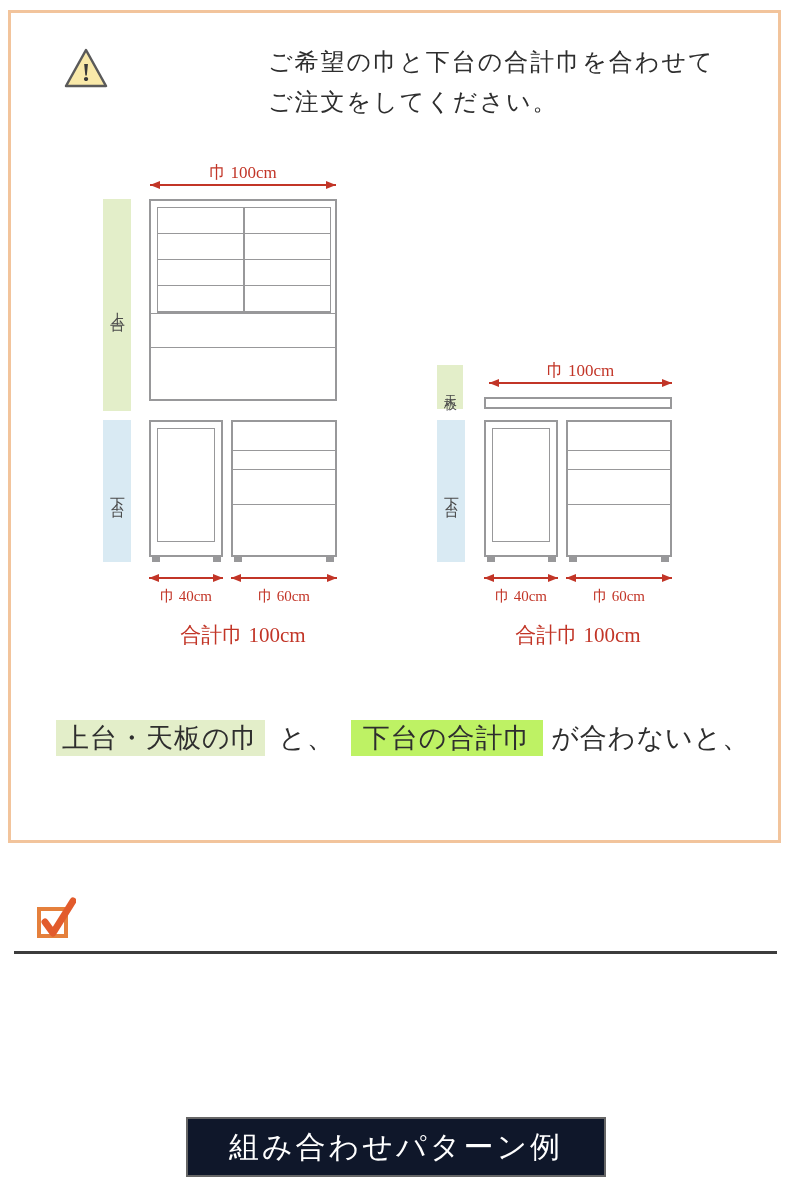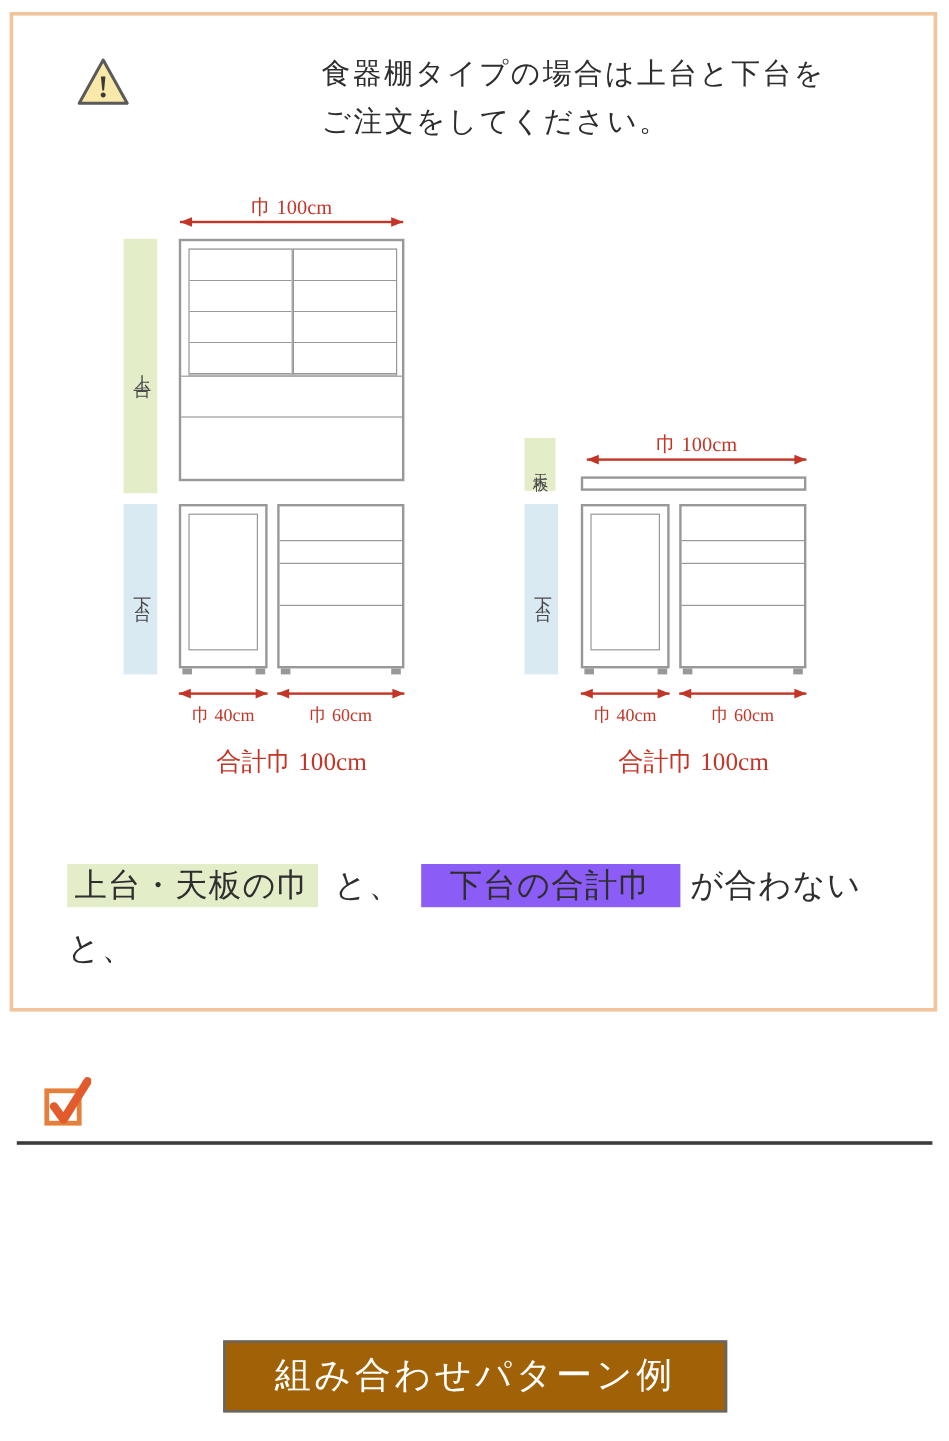--- a/index.html
+++ b/index.html
@@ -18,44 +18,44 @@
   .vstrip{position:absolute;display:flex;align-items:center;justify-content:center;}
   .vstrip span{writing-mode:vertical-rl;text-orientation:upright;font-size:15px;color:#4a4a4a;letter-spacing:5px;}
   .cab{position:absolute;border:2px solid #98989a;background:#fff;box-sizing:border-box;}
   .panel{position:absolute;border:1px solid #98989a;
     background:repeating-linear-gradient(to bottom,transparent 0,transparent 25px,#98989a 25px,#98989a 26px);}
   .door{position:absolute;border:1px solid #98989a;}
   .hline{position:absolute;left:0;right:0;height:1px;background:#98989a;}
   .foot{position:absolute;width:8px;height:5px;background:#98989a;}
   .note{position:absolute;font-size:27px;color:#2e2e2e;line-height:52px;letter-spacing:1px;}
   .hl-green{background:#e3eec9;padding:3px 6px;}
-  .hl-blue{background:#8b5cf6;padding:3px 24px;}
+  .hl-blue{background:#bef264;padding:3px 12px;}
   .sec-heading{position:absolute;font-family:"Liberation Sans","DejaVu Sans",sans-serif;
     font-weight:bold;font-size:34px;letter-spacing:2px;color:#161616;}
   .sec-divider{position:absolute;background:#3c3c3c;}
   .sec-body{position:absolute;font-family:"Liberation Sans","DejaVu Sans",sans-serif;
     font-size:26px;color:#1c1c1c;line-height:44px;}
-  .pattern-btn{position:absolute;background:#a16207;border:2px solid #666;box-sizing:border-box;
+  .pattern-btn{position:absolute;background:#0f172a;border:2px solid #666;box-sizing:border-box;
     color:#fff;font-size:30px;text-align:center;letter-spacing:3px;cursor:pointer;}
 </style>
 </head>
 <body>
 
 <div class="page">
 
   <div class="notice-box" style="left:8px;top:10px;width:773px;height:833px"></div>
 
   <svg class="abs" style="left:63px;top:47px" width="46" height="42" viewBox="0 0 46 42">
     <polygon points="23,3 43,39 3,39" fill="#f9e9a9" stroke="#5a5a5a" stroke-width="2.5" stroke-linejoin="round"></polygon>
     <text x="23" y="34" text-anchor="middle" font-size="26" font-weight="bold" fill="#3a3a3a">!</text>
   </svg>
 
 
   <div class="notice-desc" style="left:268px;top:42px">
-    <div>食器棚タイプの場合は上台と下台を</div>
+    <div>ご希望の巾と下台の合計巾を合わせて</div>
     <div>ご注文をしてください。</div>
   </div>
 
   <div class="dim-label" style="left:150px;top:161px;width:186px;font-size:17px">巾 100cm</div>
   <div class="arrow" style="left:150px;top:184px;width:186px"></div>
 
   <div class="vstrip" style="left:103px;top:199px;width:28px;height:212px;background:#e3eec9">
     <span>上台</span>
   </div>
 

